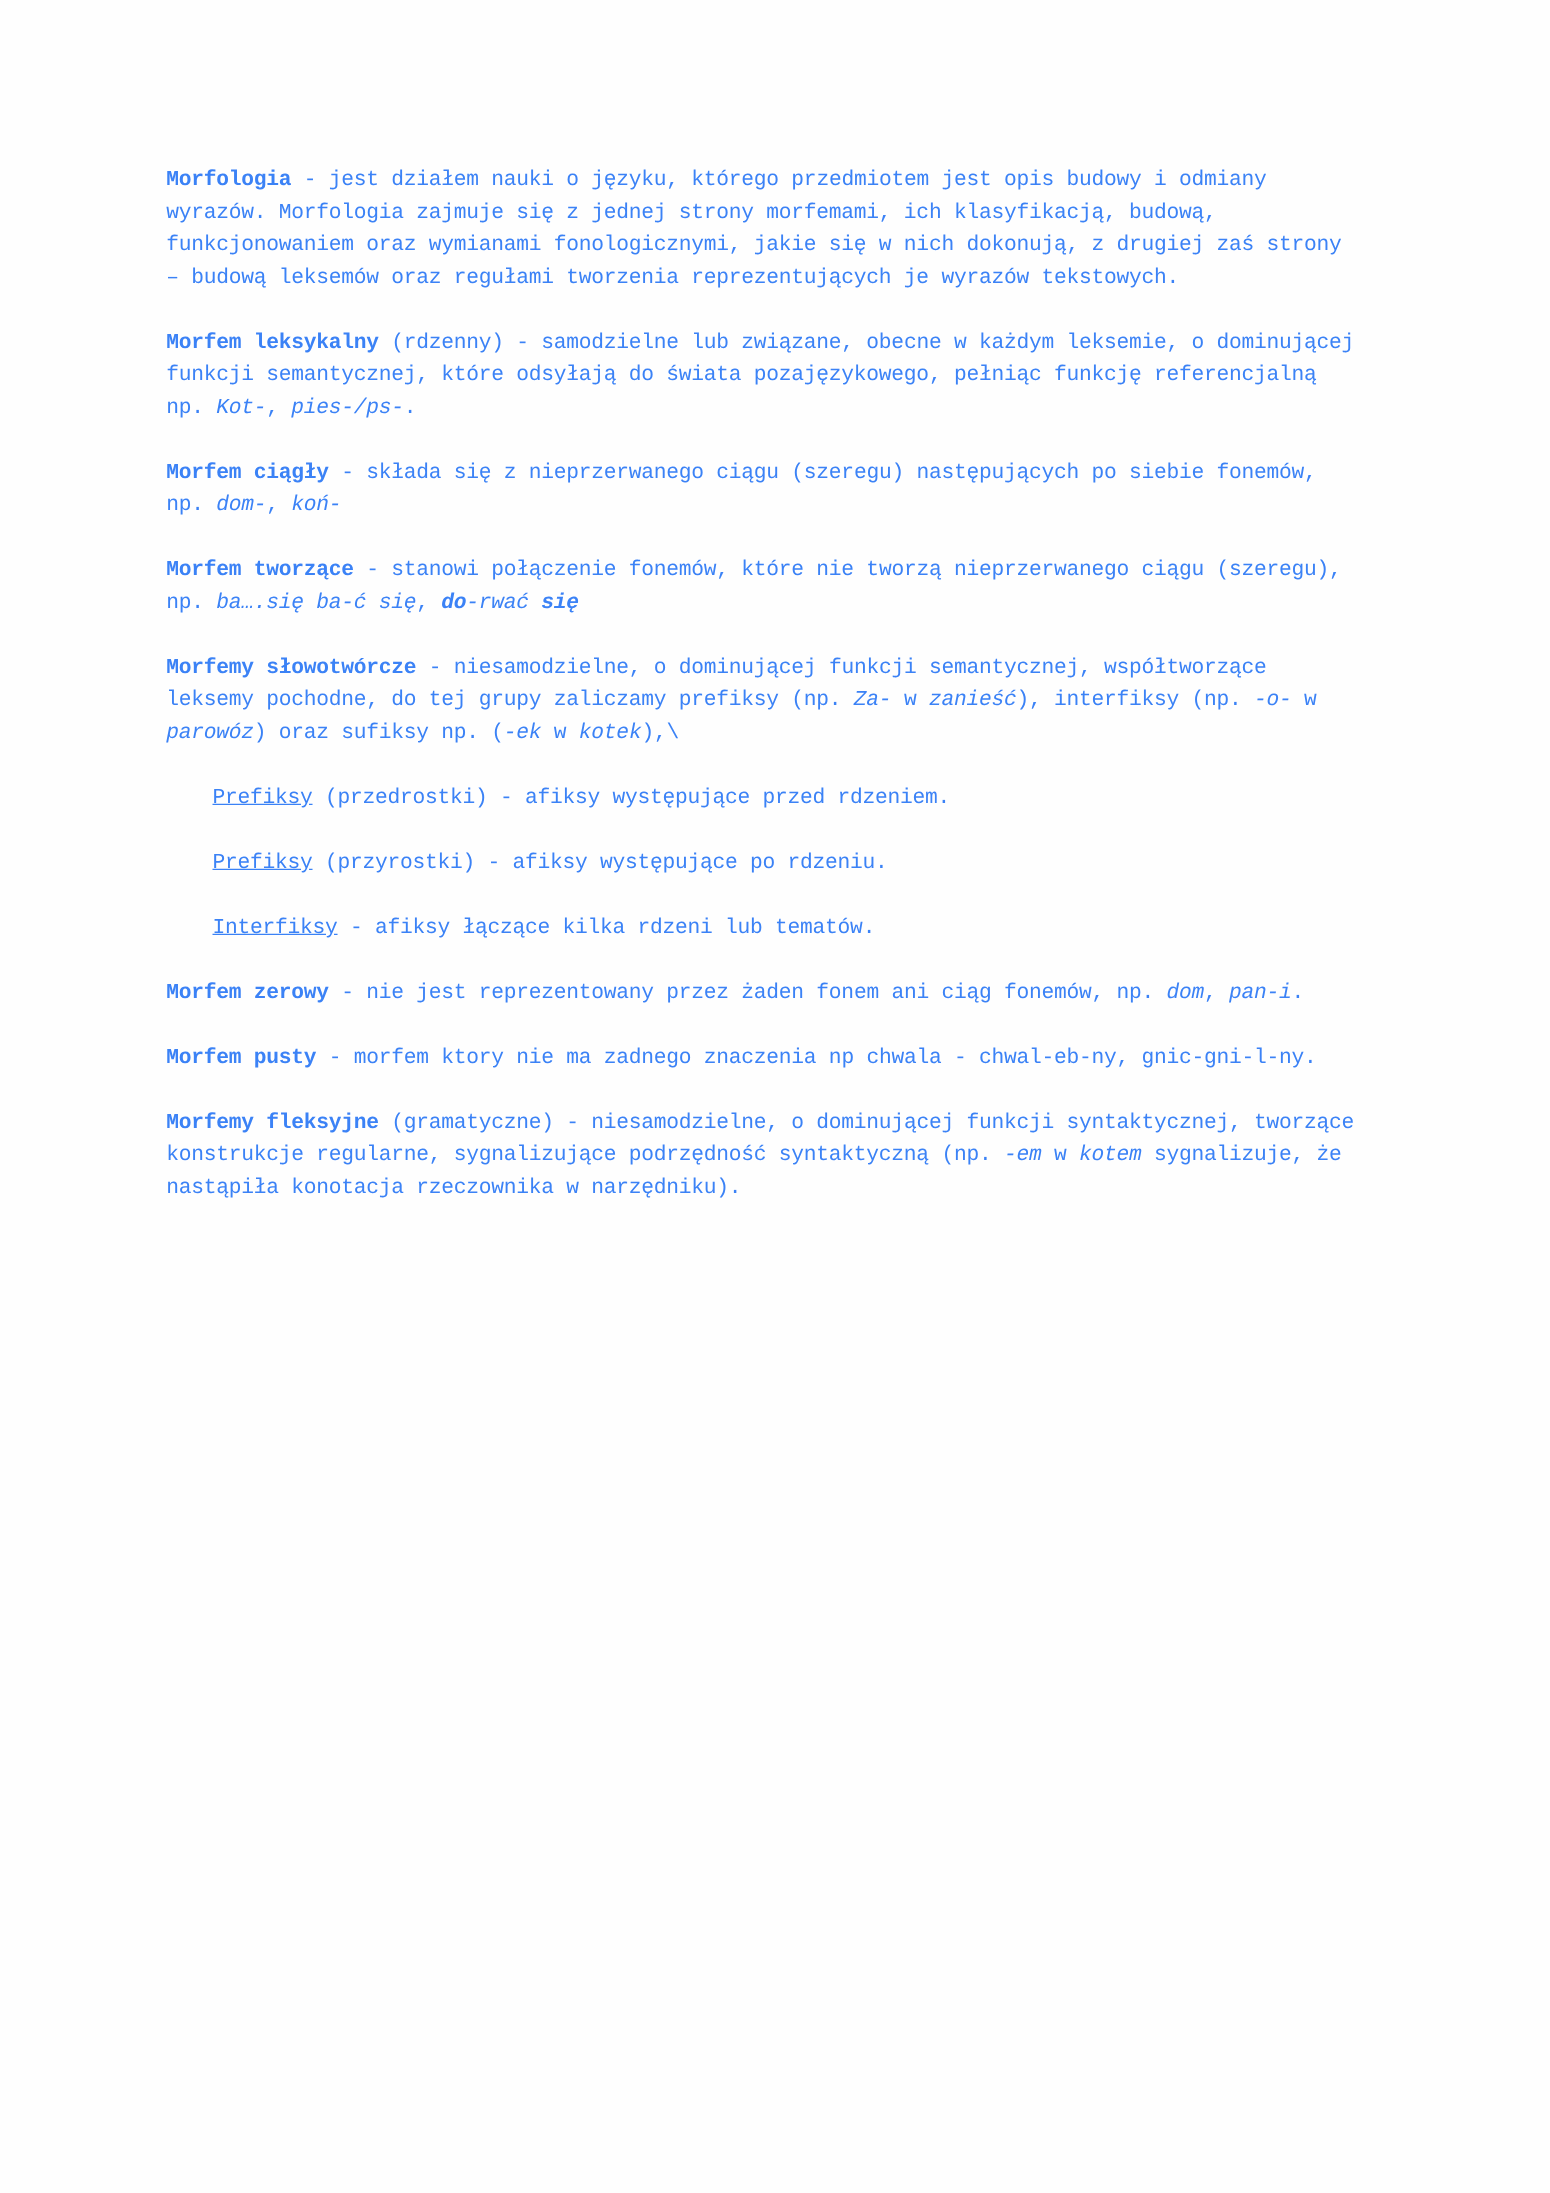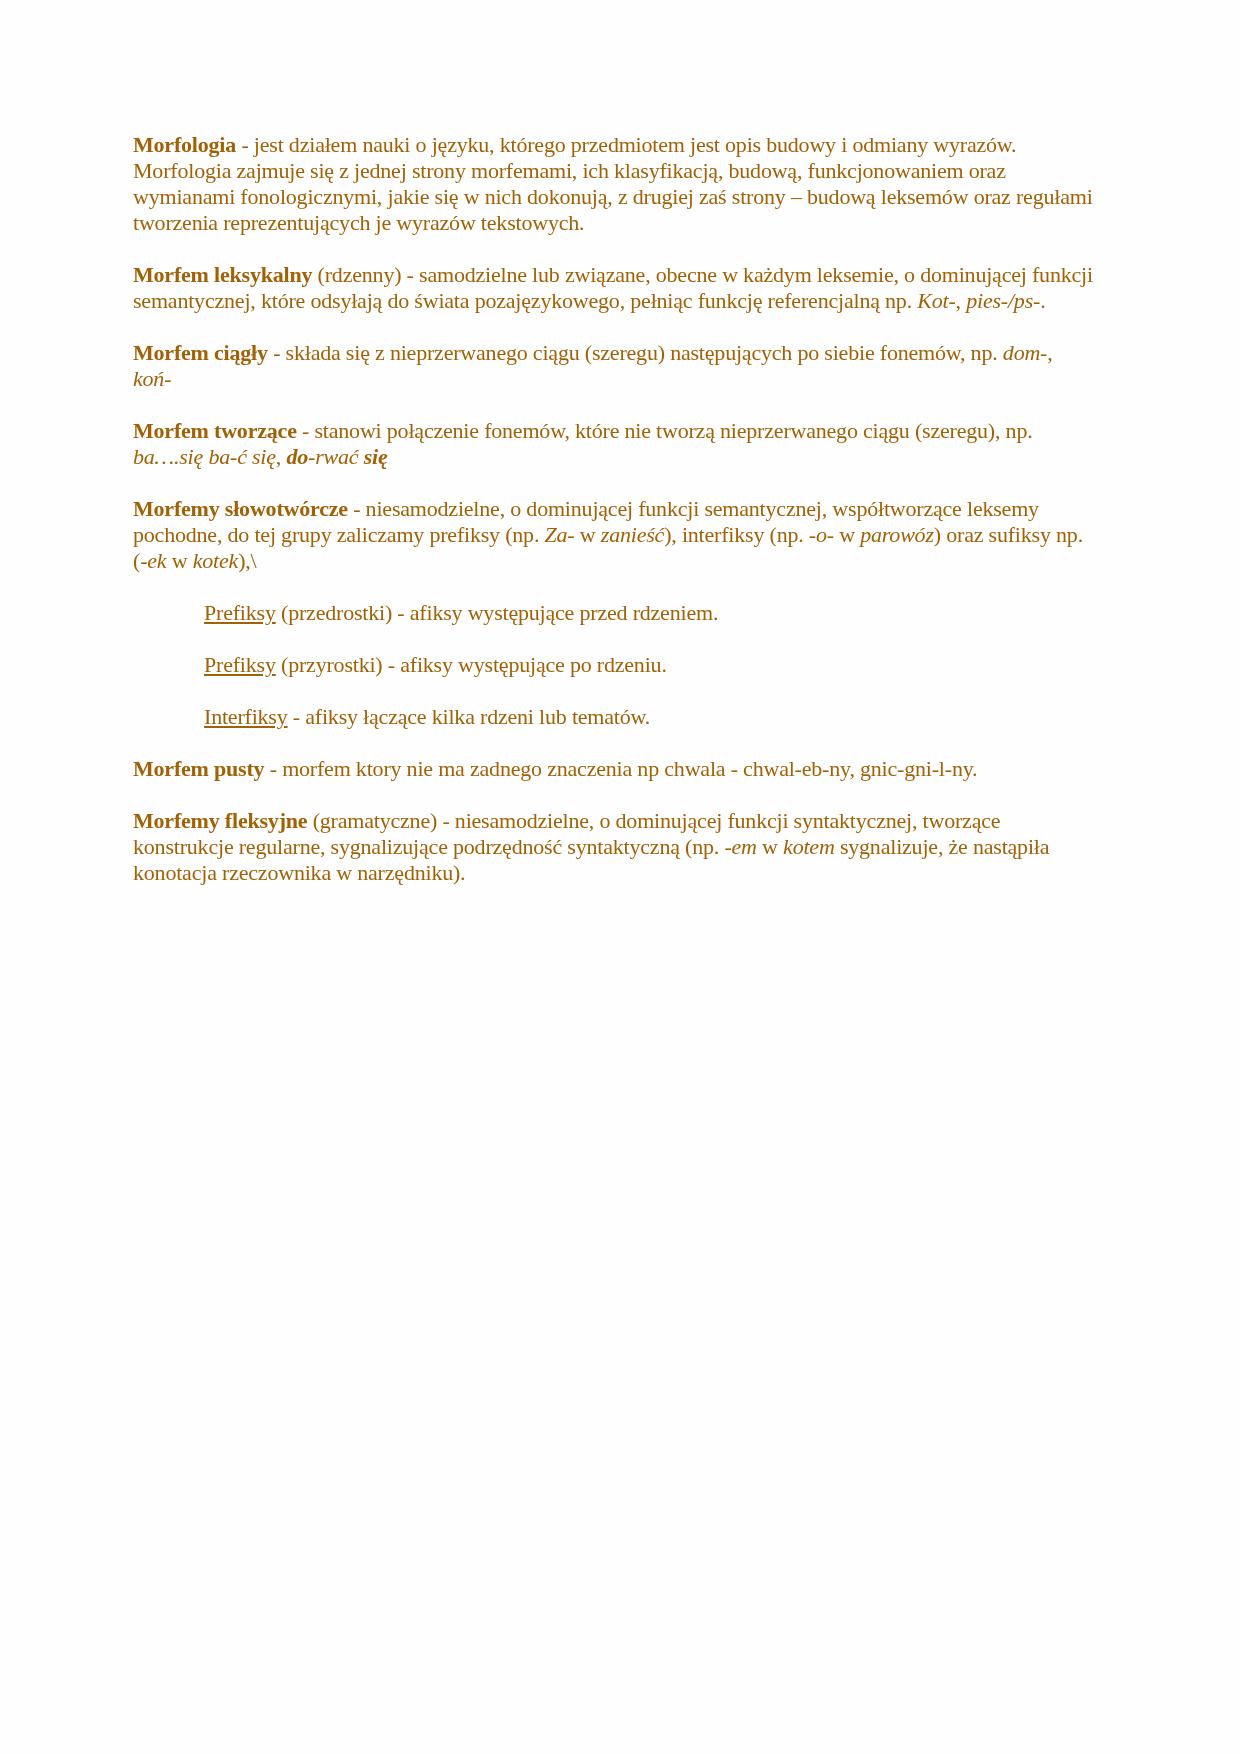--- a/index.html
+++ b/index.html
@@ -3,27 +3,27 @@
 <meta charset="utf-8">
 <style>
   html, body { margin: 0; padding: 0; background: #ffffff; }
   body { width: 1240px; height: 1754px; position: relative; overflow: hidden; }
   .page {
     position: absolute; left: 0; top: 0; width: 1240px; height: 1754px;
     background: #fefefe;
   }
   .content {
     position: absolute; left: 133px; top: 132px; width: 960px;
-    font-family: Liberation Serif, serif;
-    font-size: 22px; line-height: 26px; color: #a16207;
+    font-family: Liberation Mono, monospace;
+    font-size: 17px; line-height: 26px; color: #3b82f6;
     letter-spacing: -0.2px;
   }
   p { margin: 0; padding: 0; }
   .para { margin-bottom: 26px; }
-  .indent { margin-left: 71px; }
+  .indent { margin-left: 37px; }
   b { font-weight: bold; }
   i { font-style: italic; }
   u { text-decoration: underline; }
 </style>
 </head>
 <body>
 
 <div class="page">
   <div class="content">
 
@@ -38,19 +38,20 @@
     <p class="para"><b>Morfem tworzące</b><span> - stanowi połączenie fonemów, które nie tworzą nieprzerwanego ciągu (szeregu), np. </span><i>ba….się ba-ć się</i><span>, </span><i><b>do</b><span>-rwać </span><b>się</b></i></p>
 
     <p class="para"><b>Morfemy słowotwórcze</b><span> - niesamodzielne, o dominującej funkcji semantycznej, współtworzące leksemy pochodne, do tej grupy zaliczamy prefiksy (np. </span><i>Za-</i><span> w </span><i>zanieść</i><span>), interfiksy (np. </span><i>-o-</i><span> w </span><i>parowóz</i><span>) oraz sufiksy np. (</span><i>-ek</i><span> w </span><i>kotek</i><span>),\</span></p>
 
     <p class="para indent"><u>Prefiksy</u><span> (przedrostki) - afiksy występujące przed rdzeniem.</span></p>
 
     <p class="para indent"><u>Prefiksy</u><span> (przyrostki) - afiksy występujące po rdzeniu.</span></p>
 
     <p class="para indent"><u>Interfiksy</u><span> - afiksy łączące kilka rdzeni lub tematów.</span></p>
 
+    <p class="para"><b>Morfem zerowy</b><span> - nie jest reprezentowany przez żaden fonem ani ciąg fonemów, np. </span><i>dom</i><span>, </span><i>pan-i</i><span>.</span></p>
 
     <p class="para"><b>Morfem pusty</b><span> - morfem ktory nie ma zadnego znaczenia np chwala - chwal-eb-ny, gnic-gni-l-ny.</span></p>
 
     <p class="para"><b>Morfemy fleksyjne</b><span> (gramatyczne) - niesamodzielne, o dominującej funkcji syntaktycznej, tworzące konstrukcje regularne, sygnalizujące podrzędność syntaktyczną (np. </span><i>-em</i><span> w </span><i>kotem</i><span> sygnalizuje, że nastąpiła konotacja rzeczownika w narzędniku).</span></p>
 
   </div>
 </div>
 
 </body></html>

